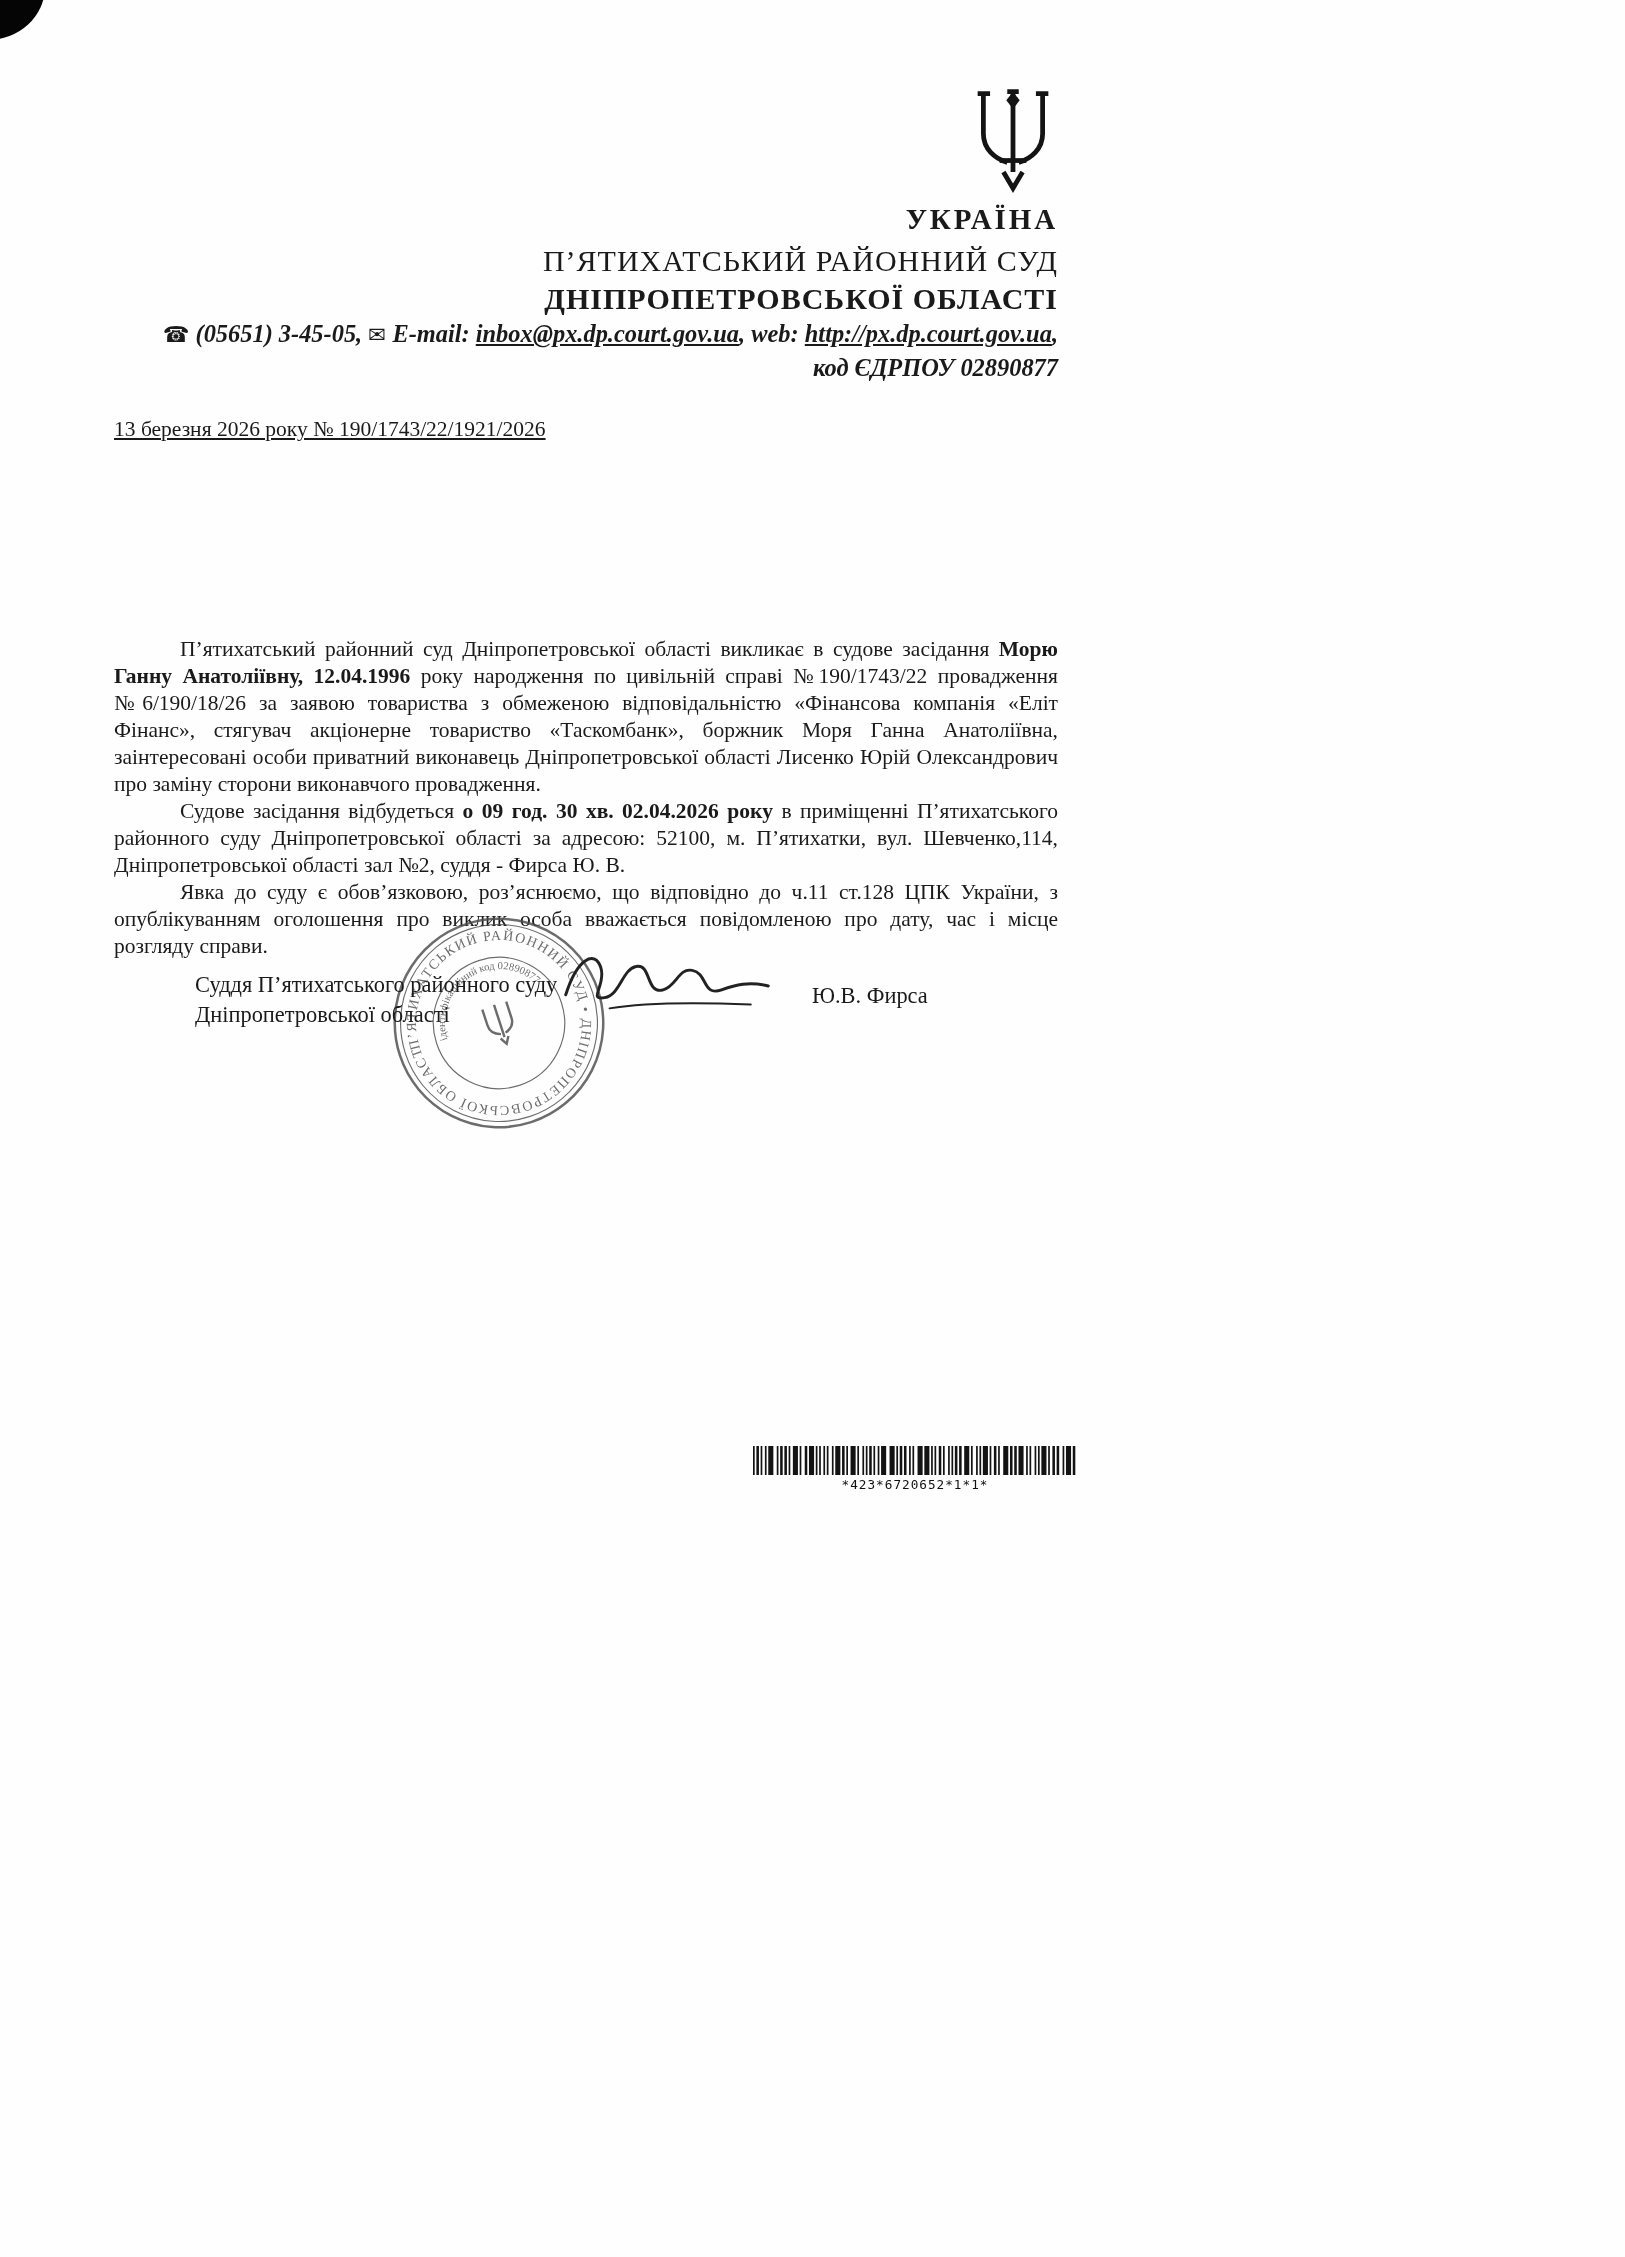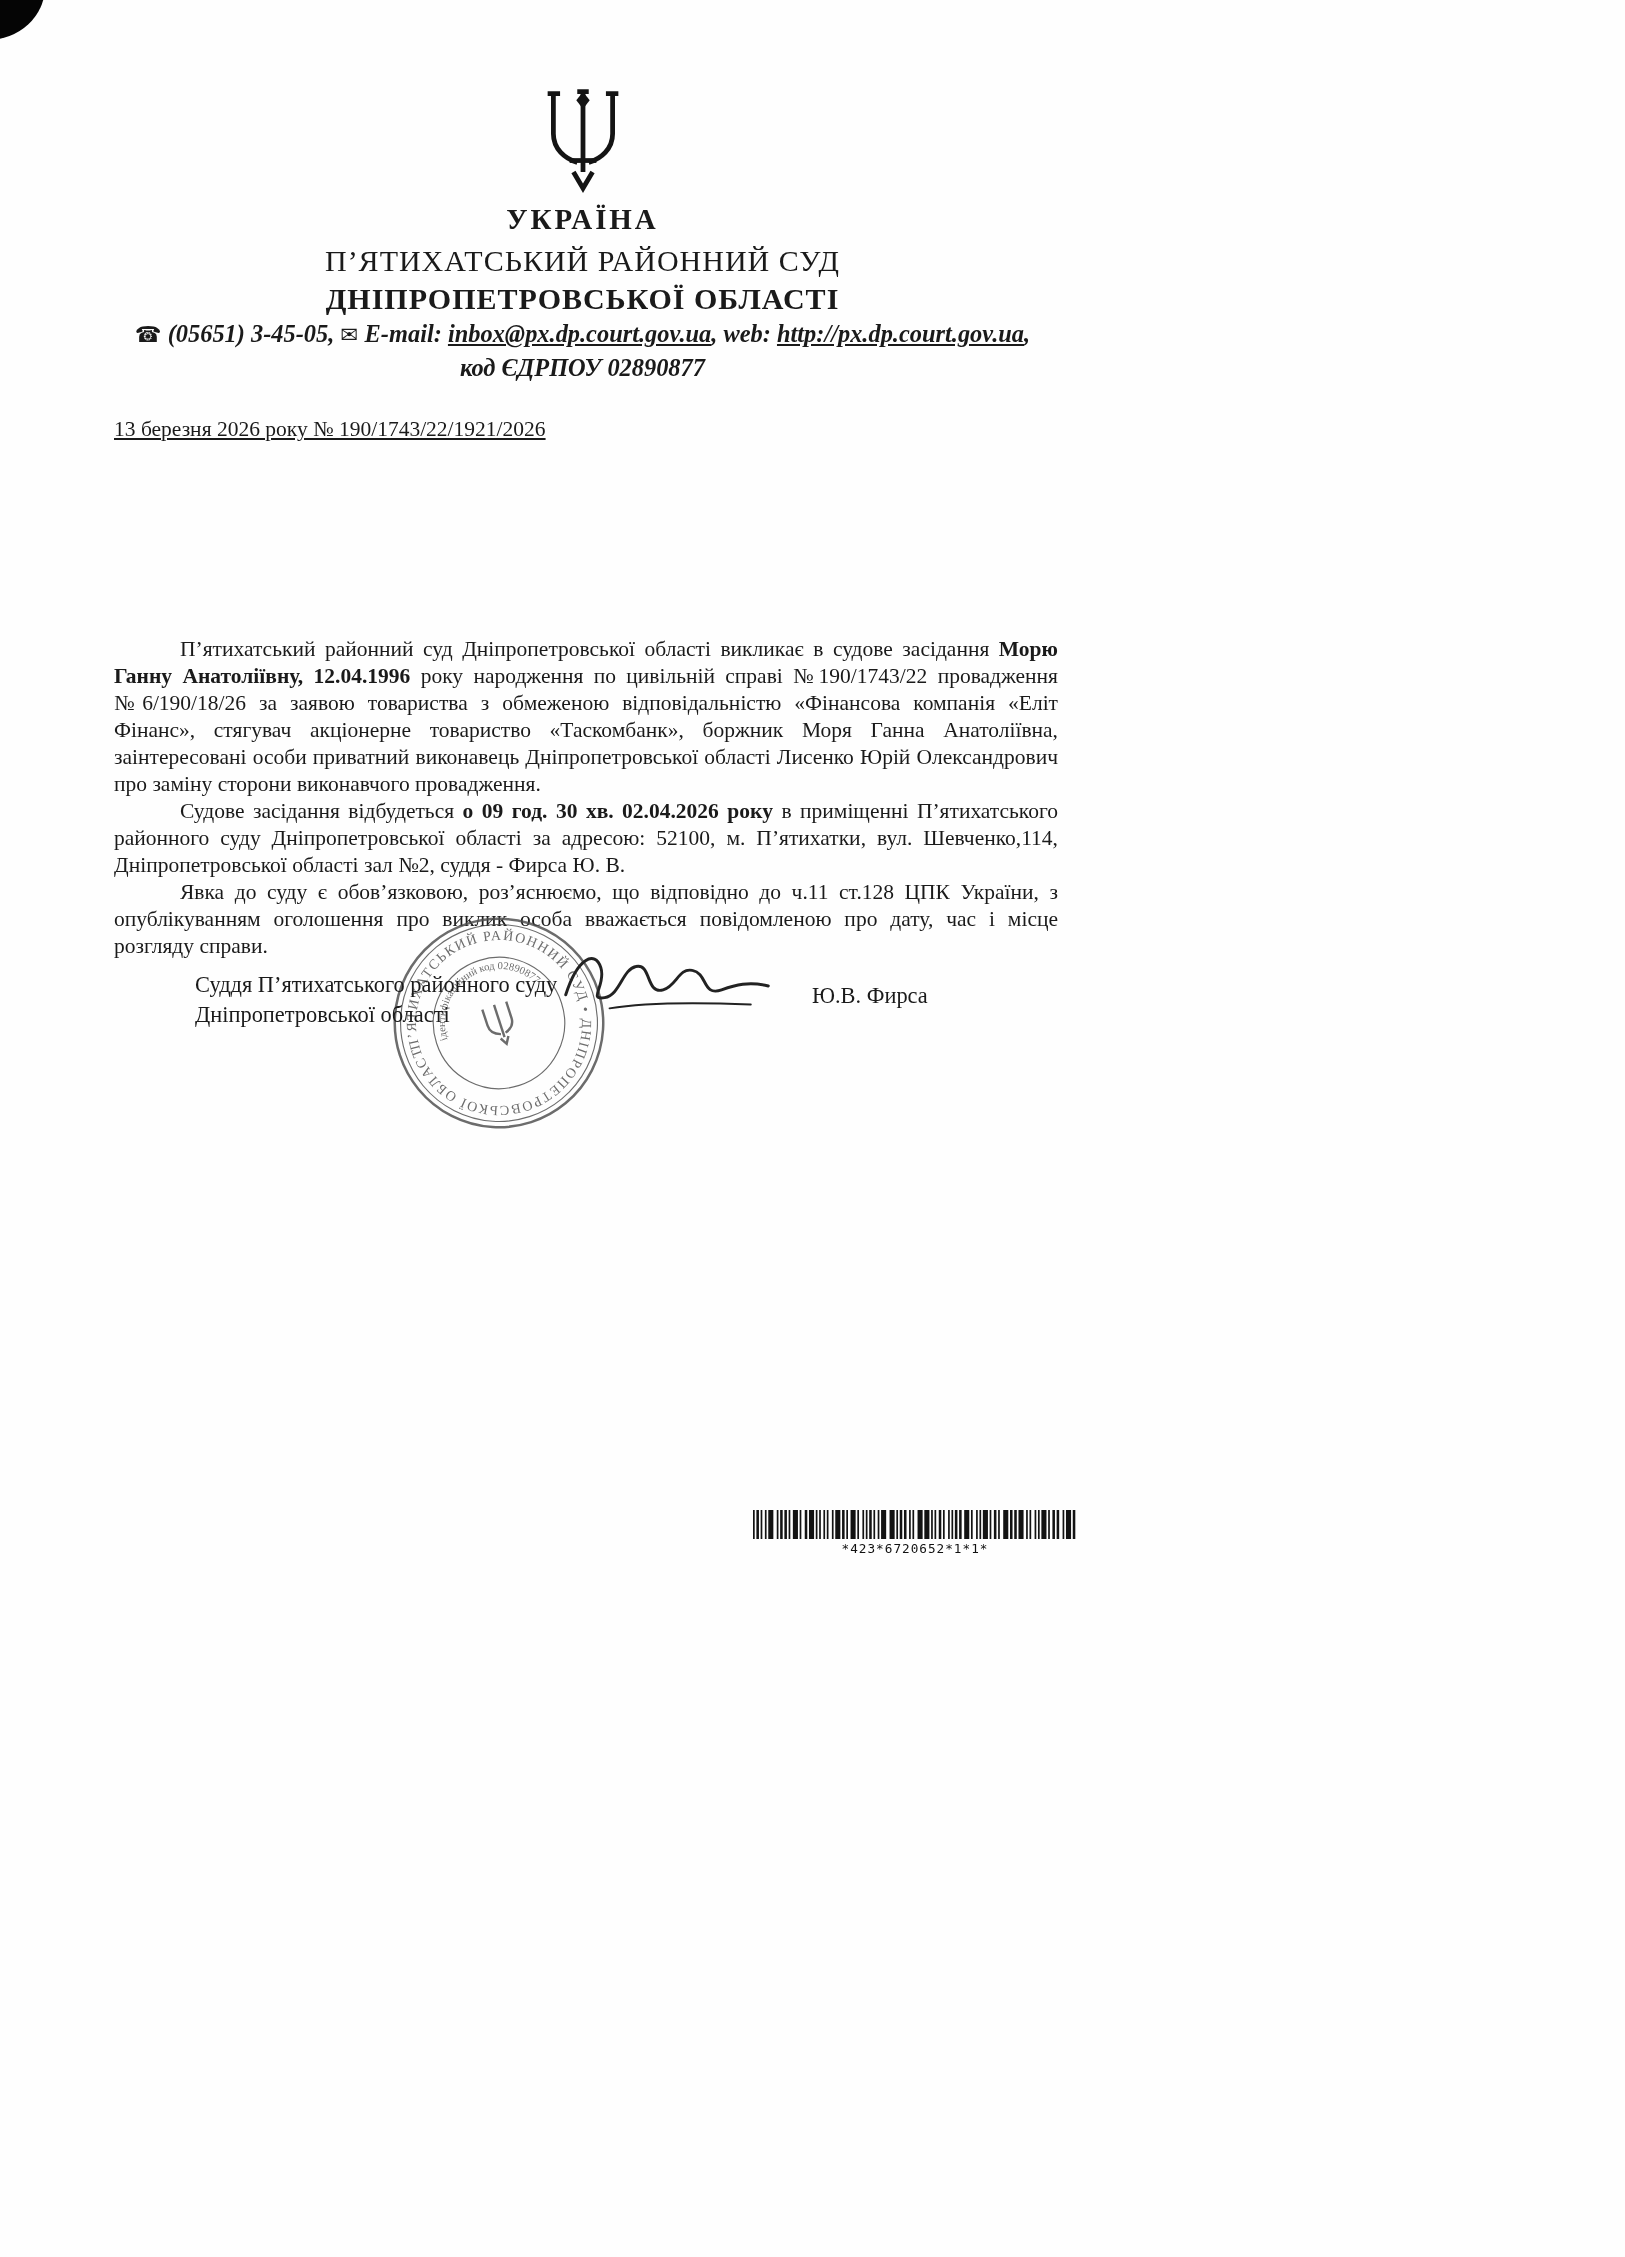--- a/index.html
+++ b/index.html
@@ -5,42 +5,42 @@
   html, body { margin:0; padding:0; background:#ffffff; }
   .page {
     position:relative; width:1626px; height:2258px; background:#fefefe;
     color:#1a1a1a; font-family:"Liberation Serif","DejaVu Serif",serif;
     overflow:hidden;
   }
   .corner-artifact {
     position:absolute; top:-19.5px; left:-19.5px; width:64px; height:59px;
     background:#050505; border-radius:0 0 90% 0;
   }
-  .letterhead { position:absolute; left:107px; top:86px; width:951px; text-align:center; }
+  .letterhead { position:absolute; left:107px; top:86px; width:951px; text-align:right; }
   .emblem { display:inline-block; }
   .country { font-size:29px; font-weight:bold; letter-spacing:2.9px; margin-top:5.9px; }
   .court1 { font-size:30px; font-weight:normal; letter-spacing:1px; margin-top:7.8px; }
   .court2 { font-size:30px; font-weight:bold; letter-spacing:1px; margin-top:3.9px; }
   .addr   { font-size:24.4px; font-weight:bold; font-style:italic; margin-top:11.7px; }
   .contact{ font-size:24.4px; font-weight:bold; font-style:italic; margin-top:4.9px; }
   .edrpou { font-size:24.4px; font-weight:bold; font-style:italic; margin-top:5.9px; }
   .u { text-decoration:underline; }
   .glyph { font-family:"DejaVu Sans",sans-serif; font-style:normal; font-size:21.5px; }
   .dateline { position:absolute; left:114px; top:417px; font-size:21.5px; text-decoration:underline; }
   .recipient { position:absolute; left:686px; top:475px; font-size:22.4px; line-height:27px; }
   .body-text { position:absolute; left:114px; top:636px; width:944px; font-size:21.5px;
                line-height:27px; text-align:justify; }
   .body-text p { margin:0; text-indent:66px; }
   .b { font-weight:bold; }
   .sig-title { position:absolute; left:195px; top:970px; font-size:22.4px; line-height:30px; z-index:3; }
   .sig-name  { position:absolute; left:812px; top:983px; font-size:22.4px; z-index:3; }
   .stamp { position:absolute; left:388px; top:912px; width:222px; height:222px;
            transform:rotate(-18deg); opacity:.82; z-index:1; }
   .sig-svg { position:absolute; left:556px; top:944px; width:224px; height:83px; z-index:2; }
-  .barcode { position:absolute; left:753px; top:1510px; width:324px; text-align:center; }
+  .barcode { position:absolute; left:753px; top:1446px; width:324px; text-align:center; }
   .barcode svg { width:324px; height:29px; display:block; }
   .barcode-text { font-family:"DejaVu Sans Mono",monospace; font-size:12.7px;
                   margin-top:2px; letter-spacing:1px; color:#111; }
 </style>
 </head>
 <body>
 
 <div class="page">
 
   <div class="corner-artifact"></div>

